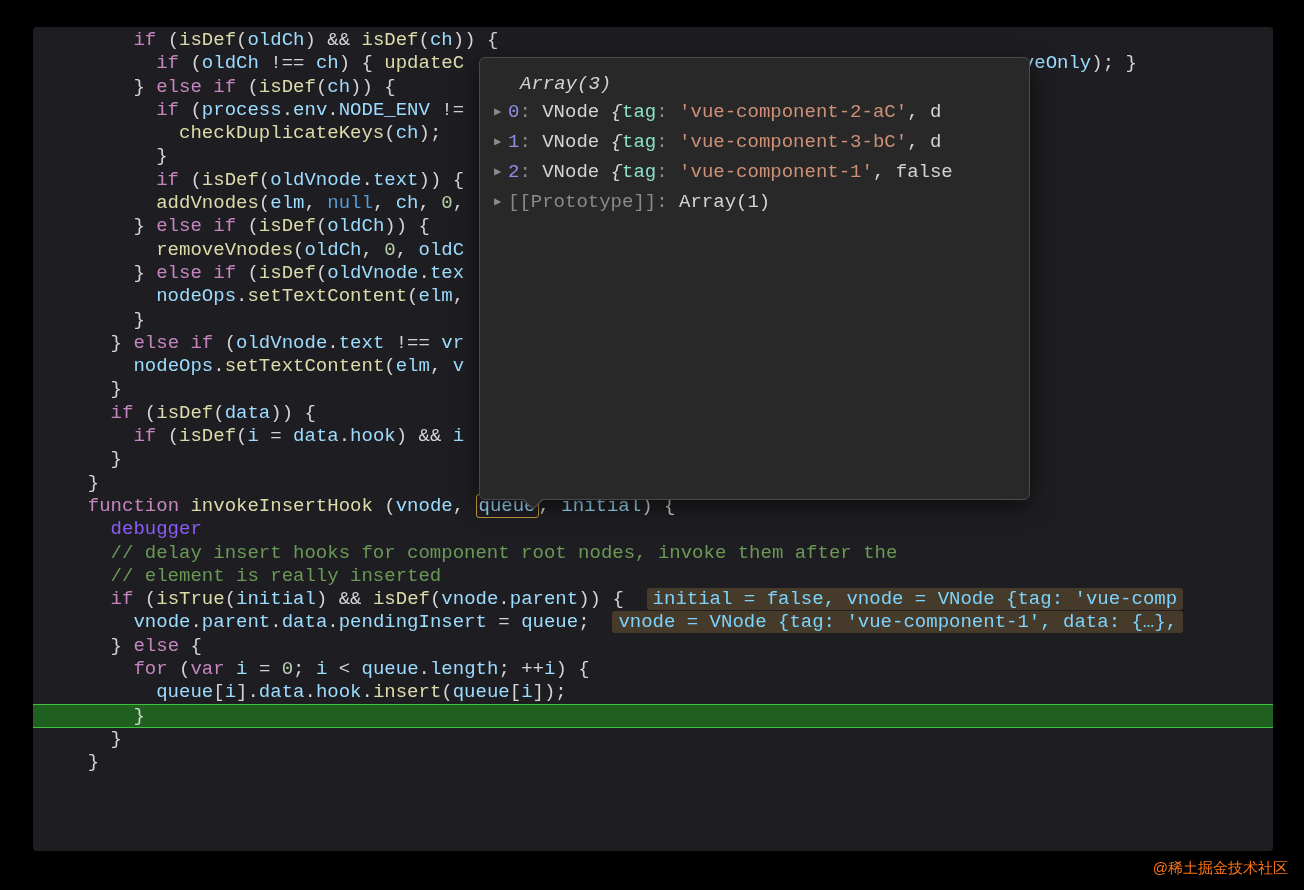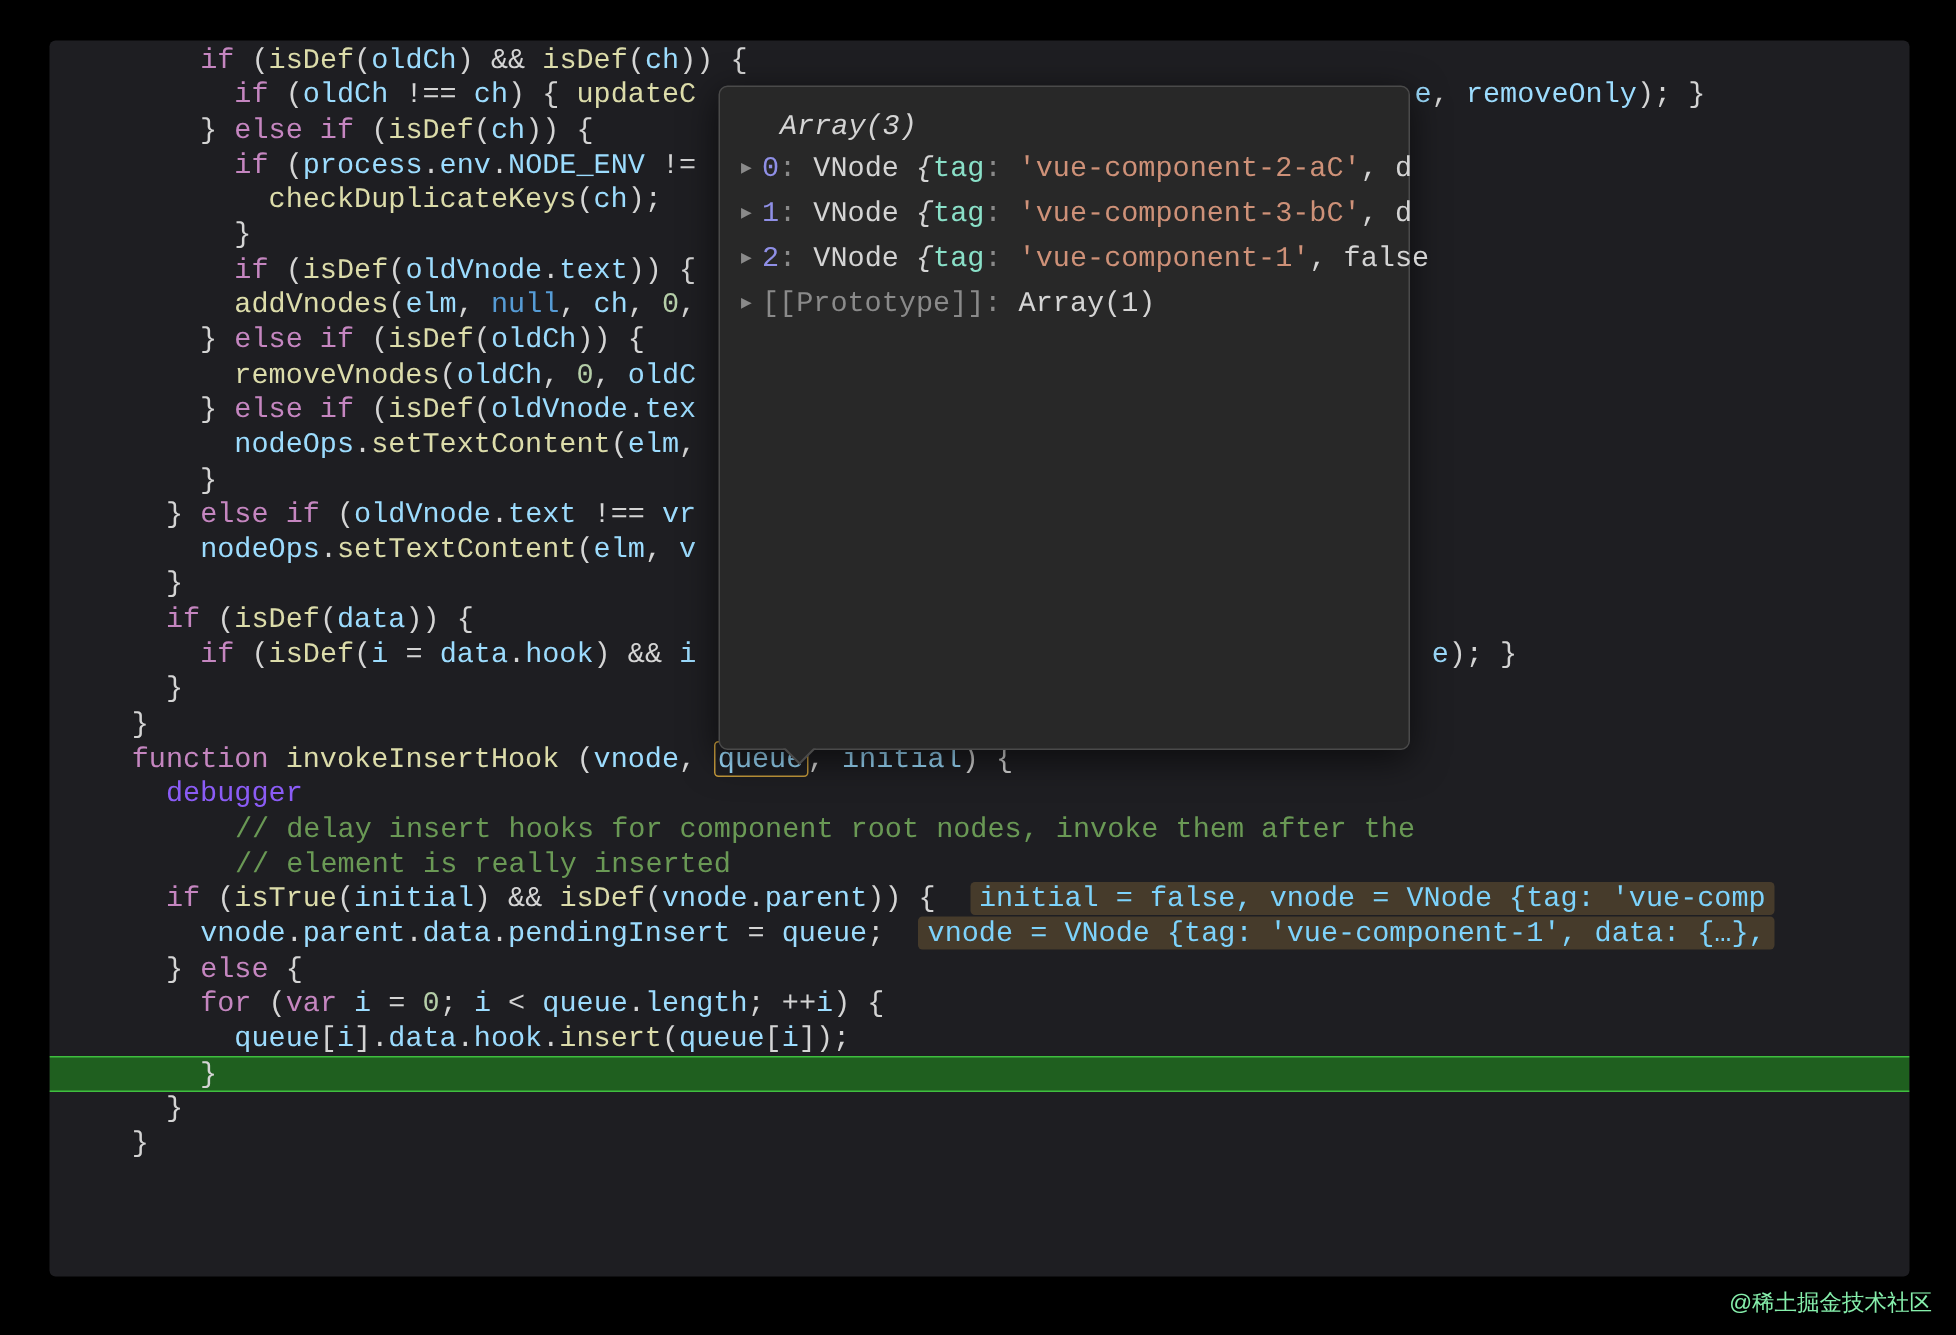--- a/index.html
+++ b/index.html
@@ -31,21 +31,21 @@
     white-space: pre;
     color: #d4d4d4;
     font-variant-ligatures: none;
   }
   .kw   { color: #c586c0; }          
   .fn   { color: #dcdcaa; }          
   .id   { color: #9cdcfe; }          
   .prop { color: #9cdcfe; }
   .num  { color: #b5cea8; }
   .op   { color: #d4d4d4; }
-  .cmt  { color: #6a9955; margin-left: 46px; }
+  .cmt  { color: #6a9955; }
   .const{ color: #569cd6; }          
   .dbg  { color: #8b5cf6; }
 
   
   .hl-line {
     position: absolute;
     left: 0;
     width: 1240px;
     height: 24px;
     background: #1f5f1f;
@@ -64,21 +64,21 @@
     border: 1px solid #c59a3b;
     border-radius: 3px;
     padding: 0 2px;
   }
 
   
   .popover {
     position: absolute;
     top: 30px;
     left: 446px;
-    width: 461px;
+    width: 551px;
     height: 443px;
     background: #282828;
     border: 1px solid #4a4a4a;
     border-radius: 6px;
     box-shadow: 0 6px 24px rgba(0,0,0,.6);
     padding: 12px 14px 10px 14px;
   }
   .popover::after{
     content:'';
     position:absolute;
@@ -118,21 +118,21 @@
   .pprop  { color: #9cdcfe; }     
   .pobj   { color: #d4d4d4; font-style: italic; }
   .pstr   { color: #ce9178; }
   .pattr  { color:#8ae0c8;}       
   .pgrey  { color:#8a8a8a;}
 
   .watermark {
     position: absolute;
     right: 16px;
     bottom: 12px;
-    color: #86efac;
+    color: #f97316;
     font-size: 15px;
     font-family: -apple-system, BlinkMacSystemFont, "PingFang SC", "Microsoft YaHei", sans-serif;
   }
 </style>
 </head>
 <body>
 
 <div class="editor">
   <div class="hl-line" id="hl-line" style="top: 676.7px;"></div>
   <div class="code" id="code"><div>      <span class="kw">if</span> (<span class="fn">isDef</span>(<span class="id">oldCh</span>) <span class="op">&amp;&amp;</span> <span class="fn">isDef</span>(<span class="id">ch</span>)) {</div><div>        <span class="kw">if</span> (<span class="id">oldCh</span> <span class="op">!==</span> <span class="id">ch</span>) { <span class="fn">updateC</span>                                          <span class="id">e</span>, <span class="id">removeOnly</span>); }</div><div>      } <span class="kw">else if</span> (<span class="fn">isDef</span>(<span class="id">ch</span>)) {</div><div>        <span class="kw">if</span> (<span class="id">process</span>.<span class="prop">env</span>.<span class="prop">NODE_ENV</span> <span class="op">!=</span></div><div>          <span class="fn">checkDuplicateKeys</span>(<span class="id">ch</span>);</div><div>        }</div><div>        <span class="kw">if</span> (<span class="fn">isDef</span>(<span class="id">oldVnode</span>.<span class="prop">text</span>)) {</div><div>        <span class="fn">addVnodes</span>(<span class="id">elm</span>, <span class="const">null</span>, <span class="id">ch</span>, <span class="num">0</span>,</div><div>      } <span class="kw">else if</span> (<span class="fn">isDef</span>(<span class="id">oldCh</span>)) {</div><div>        <span class="fn">removeVnodes</span>(<span class="id">oldCh</span>, <span class="num">0</span>, <span class="id">oldC</span></div><div>      } <span class="kw">else if</span> (<span class="fn">isDef</span>(<span class="id">oldVnode</span>.<span class="prop">tex</span></div><div>        <span class="id">nodeOps</span>.<span class="fn">setTextContent</span>(<span class="id">elm</span>,</div><div>      }</div><div>    } <span class="kw">else if</span> (<span class="id">oldVnode</span>.<span class="prop">text</span> <span class="op">!==</span> <span class="id">vr</span></div><div>      <span class="id">nodeOps</span>.<span class="fn">setTextContent</span>(<span class="id">elm</span>, <span class="id">v</span></div><div>    }</div><div>    <span class="kw">if</span> (<span class="fn">isDef</span>(<span class="id">data</span>)) {</div><div>      <span class="kw">if</span> (<span class="fn">isDef</span>(<span class="id">i</span> <span class="op">=</span> <span class="id">data</span>.<span class="prop">hook</span>) <span class="op">&amp;&amp;</span> <span class="id">i</span>                                           <span class="id">e</span>); }</div><div>    }</div><div>  }</div><div></div><div>  <span class="kw">function</span> <span class="fn">invokeInsertHook</span> (<span class="id">vnode</span>, <span class="boxed id">queue</span>, <span class="id">initial</span>) {</div><div>    <span class="dbg">debugger</span></div><div>    <span class="cmt">// delay insert hooks for component root nodes, invoke them after the</span></div><div>    <span class="cmt">// element is really inserted</span></div><div>    <span class="kw">if</span> (<span class="fn">isTrue</span>(<span class="id">initial</span>) <span class="op">&amp;&amp;</span> <span class="fn">isDef</span>(<span class="id">vnode</span>.<span class="prop">parent</span>)) {  <span class="inline-val">initial = false, vnode = VNode {tag: 'vue-comp</span></div><div></div><div>      <span class="id">vnode</span>.<span class="prop">parent</span>.<span class="prop">data</span>.<span class="prop">pendingInsert</span> <span class="op">=</span> <span class="id">queue</span>;  <span class="inline-val">vnode = VNode {tag: 'vue-component-1', data: {…},</span></div><div>    } <span class="kw">else</span> {</div><div>      <span class="kw">for</span> (<span class="kw">var</span> <span class="id">i</span> <span class="op">=</span> <span class="num">0</span>; <span class="id">i</span> <span class="op">&lt;</span> <span class="id">queue</span>.<span class="prop">length</span>; <span class="op">++</span><span class="id">i</span>) {</div><div></div><div>        <span class="id">queue</span>[<span class="id">i</span>].<span class="prop">data</span>.<span class="prop">hook</span>.<span class="fn">insert</span>(<span class="id">queue</span>[<span class="id">i</span>]);</div><div>      }</div><div>    }</div><div>  }</div></div>

